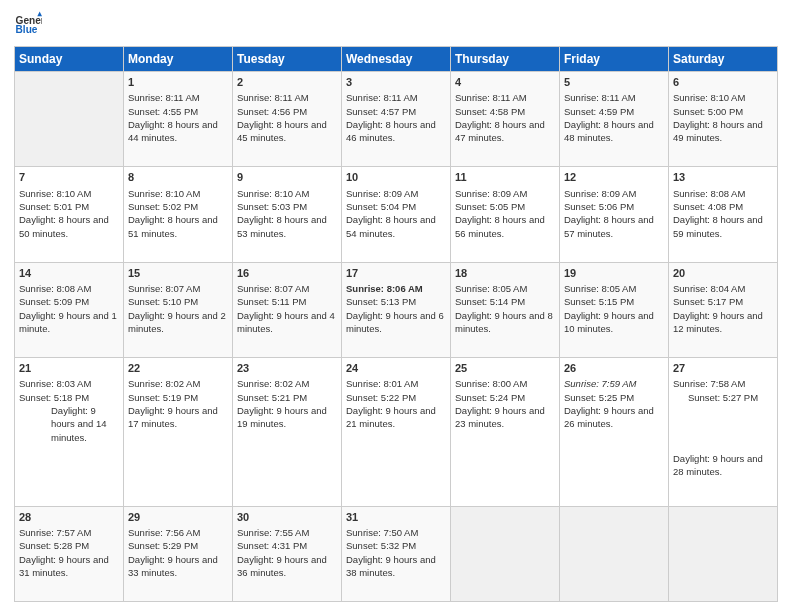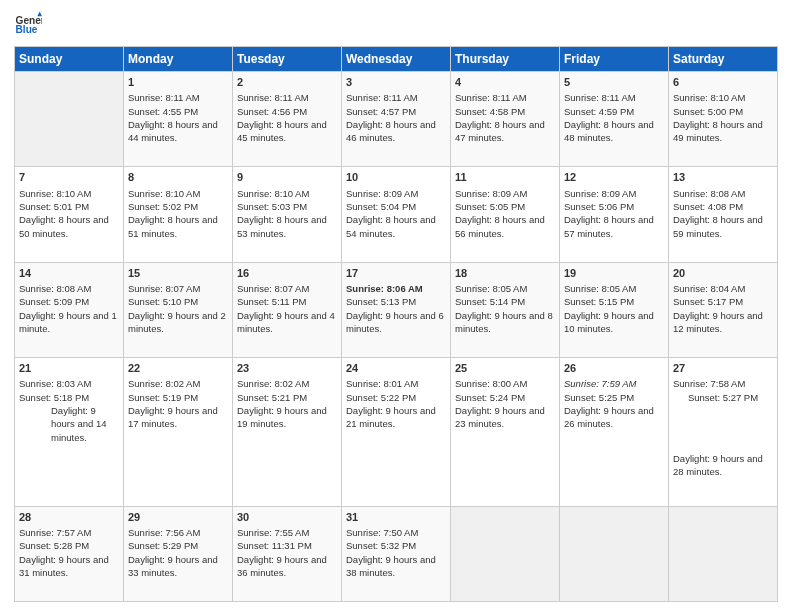--- a/index.html
+++ b/index.html
@@ -300,21 +300,21 @@
           </td>
           <td>
             <span class="day-num">29</span>
             <span style="display: block;">Sunrise: 7:56 AM</span>
             <span style="display: block;">Sunset: 5:29 PM</span>
             <span style="display: block;">Daylight: 9 hours and 33 minutes.</span>
           </td>
           <td>
             <span class="day-num">30</span>
             <span style="display: block;">Sunrise: 7:55 AM</span>
-            <span style="display: block;">Sunset: 11:31 PM</span>
+            <span style="display: block;">Sunset: 4:31 PM</span>
             <span style="display: block;">Daylight: 9 hours and 36 minutes.</span>
           </td>
           <td>
             <span class="day-num">31</span>
             <span style="display: block;">Sunrise: 7:50 AM</span>
             <span style="display: block;">Sunset: 5:32 PM</span>
             <span style="display: block;">Daylight: 9 hours and 38 minutes.</span>
           </td>
           <td class="empty-cell"></td>
           <td class="empty-cell"></td>

